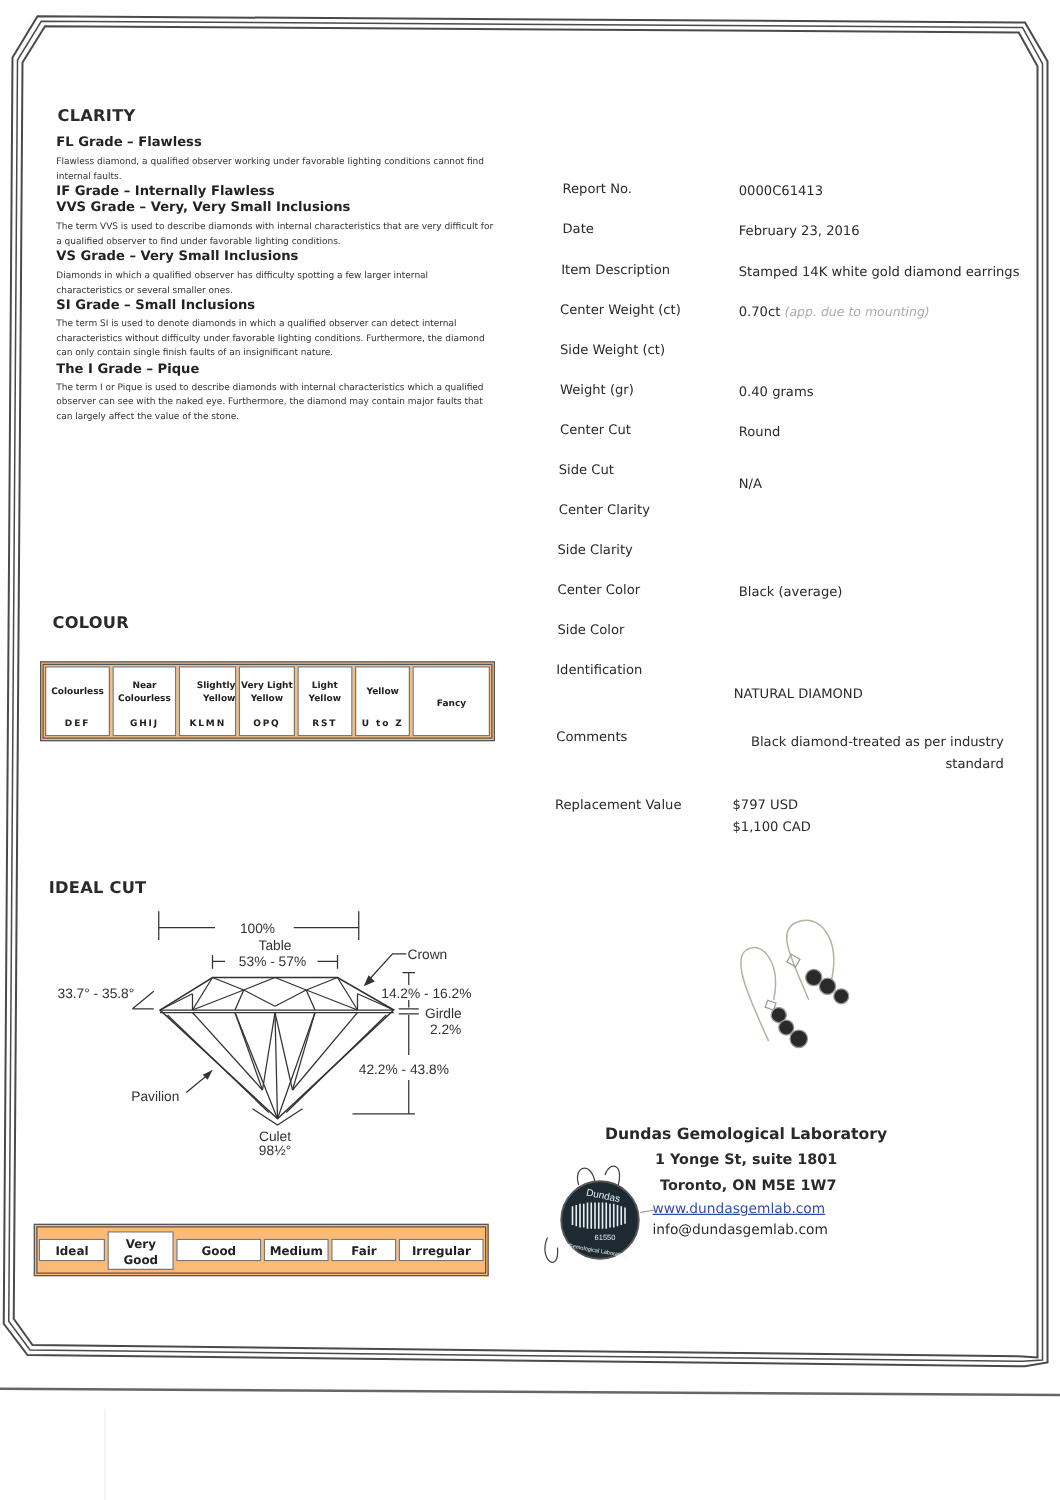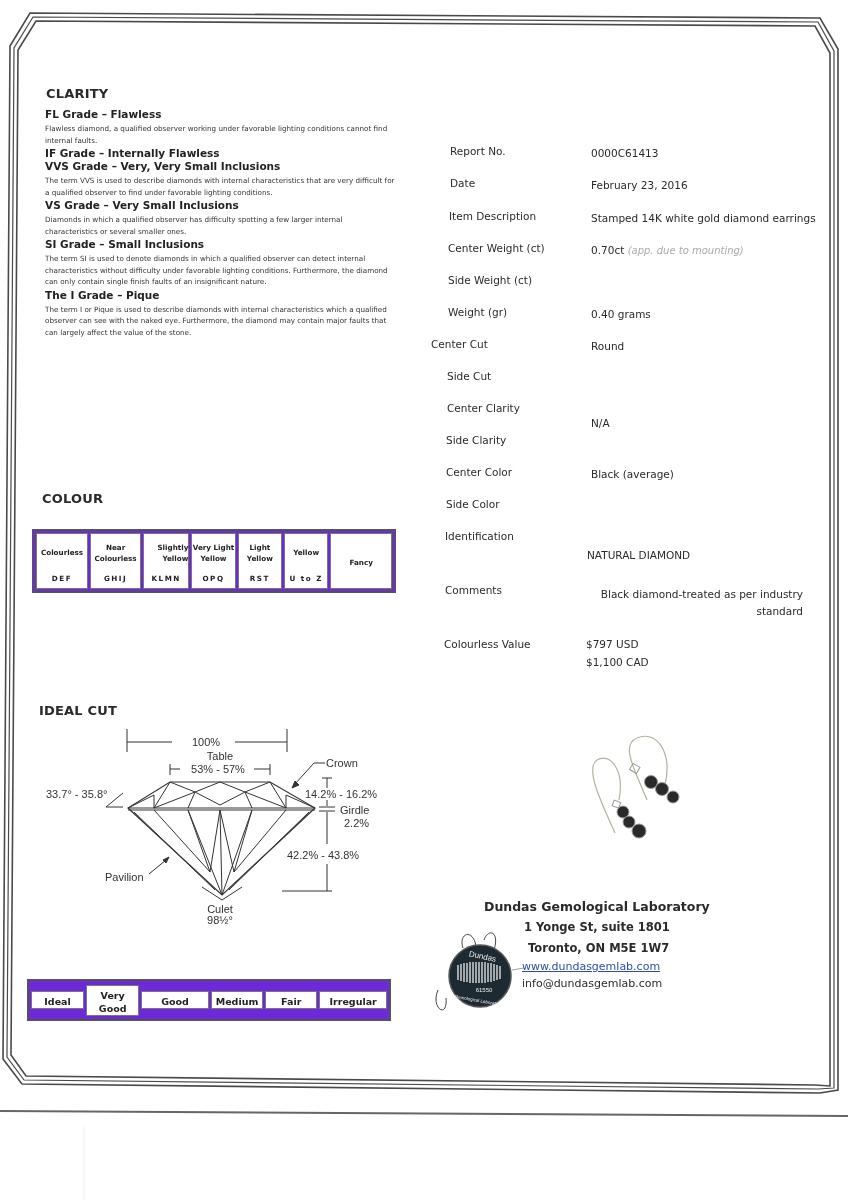--- a/index.html
+++ b/index.html
@@ -9,21 +9,21 @@
   .frame-svg { position: absolute; left: 0; top: 0; width: 848px; height: 1200px; }
 
   .abs { position: absolute; }
 
   
   .sec-title { font-family: "DejaVu Sans", sans-serif; font-weight: bold; font-size: 13px; color: #2a2a2a; letter-spacing: 0.2px; }
   .grade-title { font-family: "DejaVu Sans", sans-serif; font-weight: bold; font-size: 10.5px; color: #222; }
   .grade-desc { font-family: "DejaVu Sans", sans-serif; font-size: 7.2px; line-height: 11.5px; color: #333; width: 350px; }
 
   
-  .grid-table { position: absolute; border: 3px double #555; display: flex; background: #6d28d9; }
+  .grid-table { position: absolute; border: 3px double #555; display: flex; background: #fdba74; }
   .grid-cell { border: 1px solid #777; margin: 1px; background: #fff; display: flex; flex-direction: column; align-items: center; text-align: center; font-family: "DejaVu Sans", sans-serif; font-weight: bold; color: #222; }
   .colour-cell { font-size: 7.2px; line-height: 11px; justify-content: flex-start; padding-top: 2px; }
   .colour-cell .cname { min-height: 33px; display: flex; align-items: center; justify-content: center; }
   .colour-cell .cletters { letter-spacing: 1.5px; font-weight: bold; margin-top: 4px; }
   .cut-cell { font-size: 9.5px; line-height: 13px; padding-top: 3px; }
 
   
   .field-label { font-family: "DejaVu Sans", sans-serif; font-size: 10.5px; color: #2a2a2a; }
   .field-value { font-family: "DejaVu Sans", sans-serif; font-size: 10.5px; color: #2a2a2a; }
   .field-note { font-style: italic; color: #aaaaaa; font-size: 10px; }
@@ -216,42 +216,42 @@
   <div class="abs field-value" style="left:591px; top:244px;">
     <span>0.70ct</span>
     <span class="field-note">(app. due to mounting)</span>
   </div>
 
   <div class="abs field-label" style="left:448px; top:274px;">Side Weight (ct)</div>
 
   <div class="abs field-label" style="left:448px; top:306px;">Weight (gr)</div>
   <div class="abs field-value" style="left:591px; top:308px;">0.40 grams</div>
 
-  <div class="abs field-label" style="left:431px; top:338px;">Center Cut</div>
+  <div class="abs field-label" style="left:448px; top:338px;">Center Cut</div>
   <div class="abs field-value" style="left:591px; top:340px;">Round</div>
 
   <div class="abs field-label" style="left:447px; top:370px;">Side Cut</div>
 
   <div class="abs field-label" style="left:447px; top:402px;">Center Clarity</div>
-  <div class="abs field-value" style="left:591px; top:417px;">N/A</div>
+  <div class="abs field-value" style="left:591px; top:381px;">N/A</div>
 
   <div class="abs field-label" style="left:446px; top:434px;">Side Clarity</div>
 
   <div class="abs field-label" style="left:446px; top:466px;">Center Color</div>
   <div class="abs field-value" style="left:591px; top:468px;">Black (average)</div>
 
   <div class="abs field-label" style="left:446px; top:498px;">Side Color</div>
 
   <div class="abs field-label" style="left:445px; top:530px;">Identification</div>
   <div class="abs field-value" style="left:587px; top:549px;">NATURAL DIAMOND</div>
 
   <div class="abs field-label" style="left:445px; top:584px;">Comments</div>
   <div class="abs field-value" style="left:588px; top:586px; width:215px; line-height:17px;text-align:right;">Black diamond-treated as per industry standard</div>
 
-  <div class="abs field-label" style="left:444px; top:638px;">Colourless Value</div>
+  <div class="abs field-label" style="left:444px; top:638px;">Replacement Value</div>
   <div class="abs field-value" style="left:586px; top:638px;">$797 USD</div>
   <div class="abs field-value" style="left:586px; top:656px;">$1,100 CAD</div>
 </div>
 
 <svg class="abs" style="left:565px; top:730px;" width="150" height="115" viewBox="0 0 150 115">
   <g fill="none" stroke="#b8b0a0" stroke-width="1.2">
     <path d="M82,70 C70,40 55,15 72,8 C90,0 108,20 100,55"></path>
     <path d="M50,103 C35,70 20,38 32,30 C45,22 60,40 54,70"></path>
   </g>
   <g>

